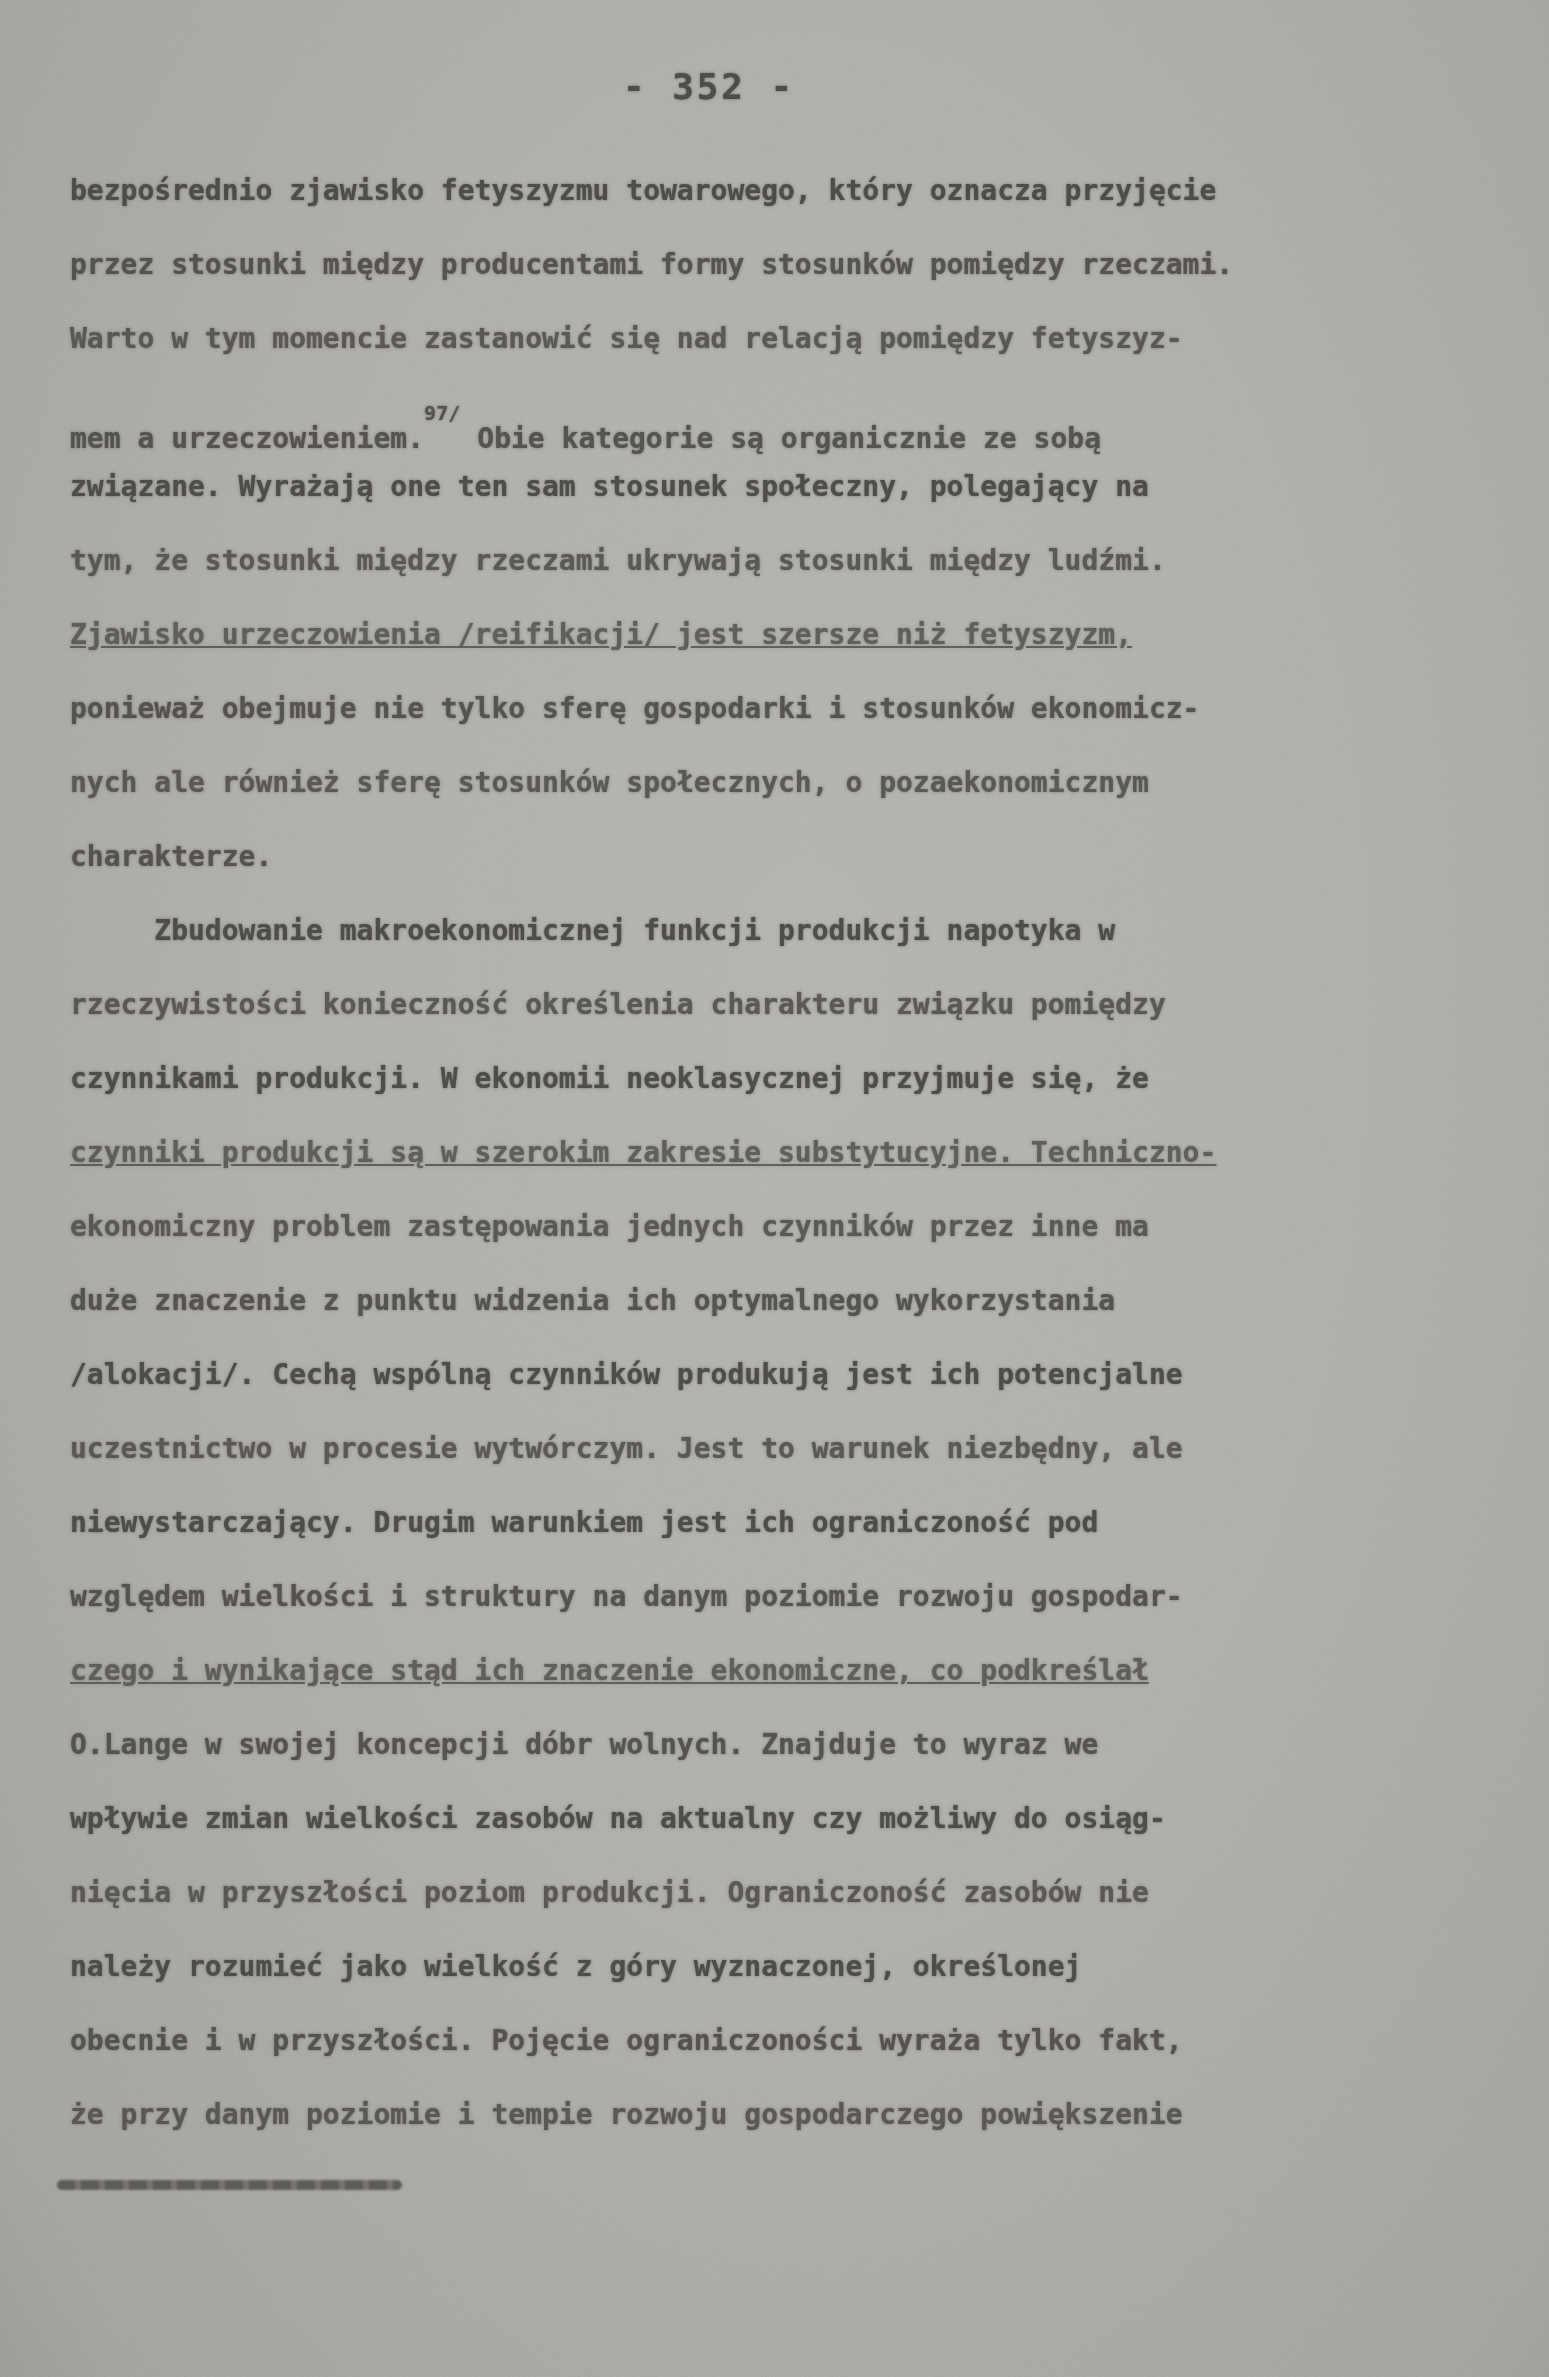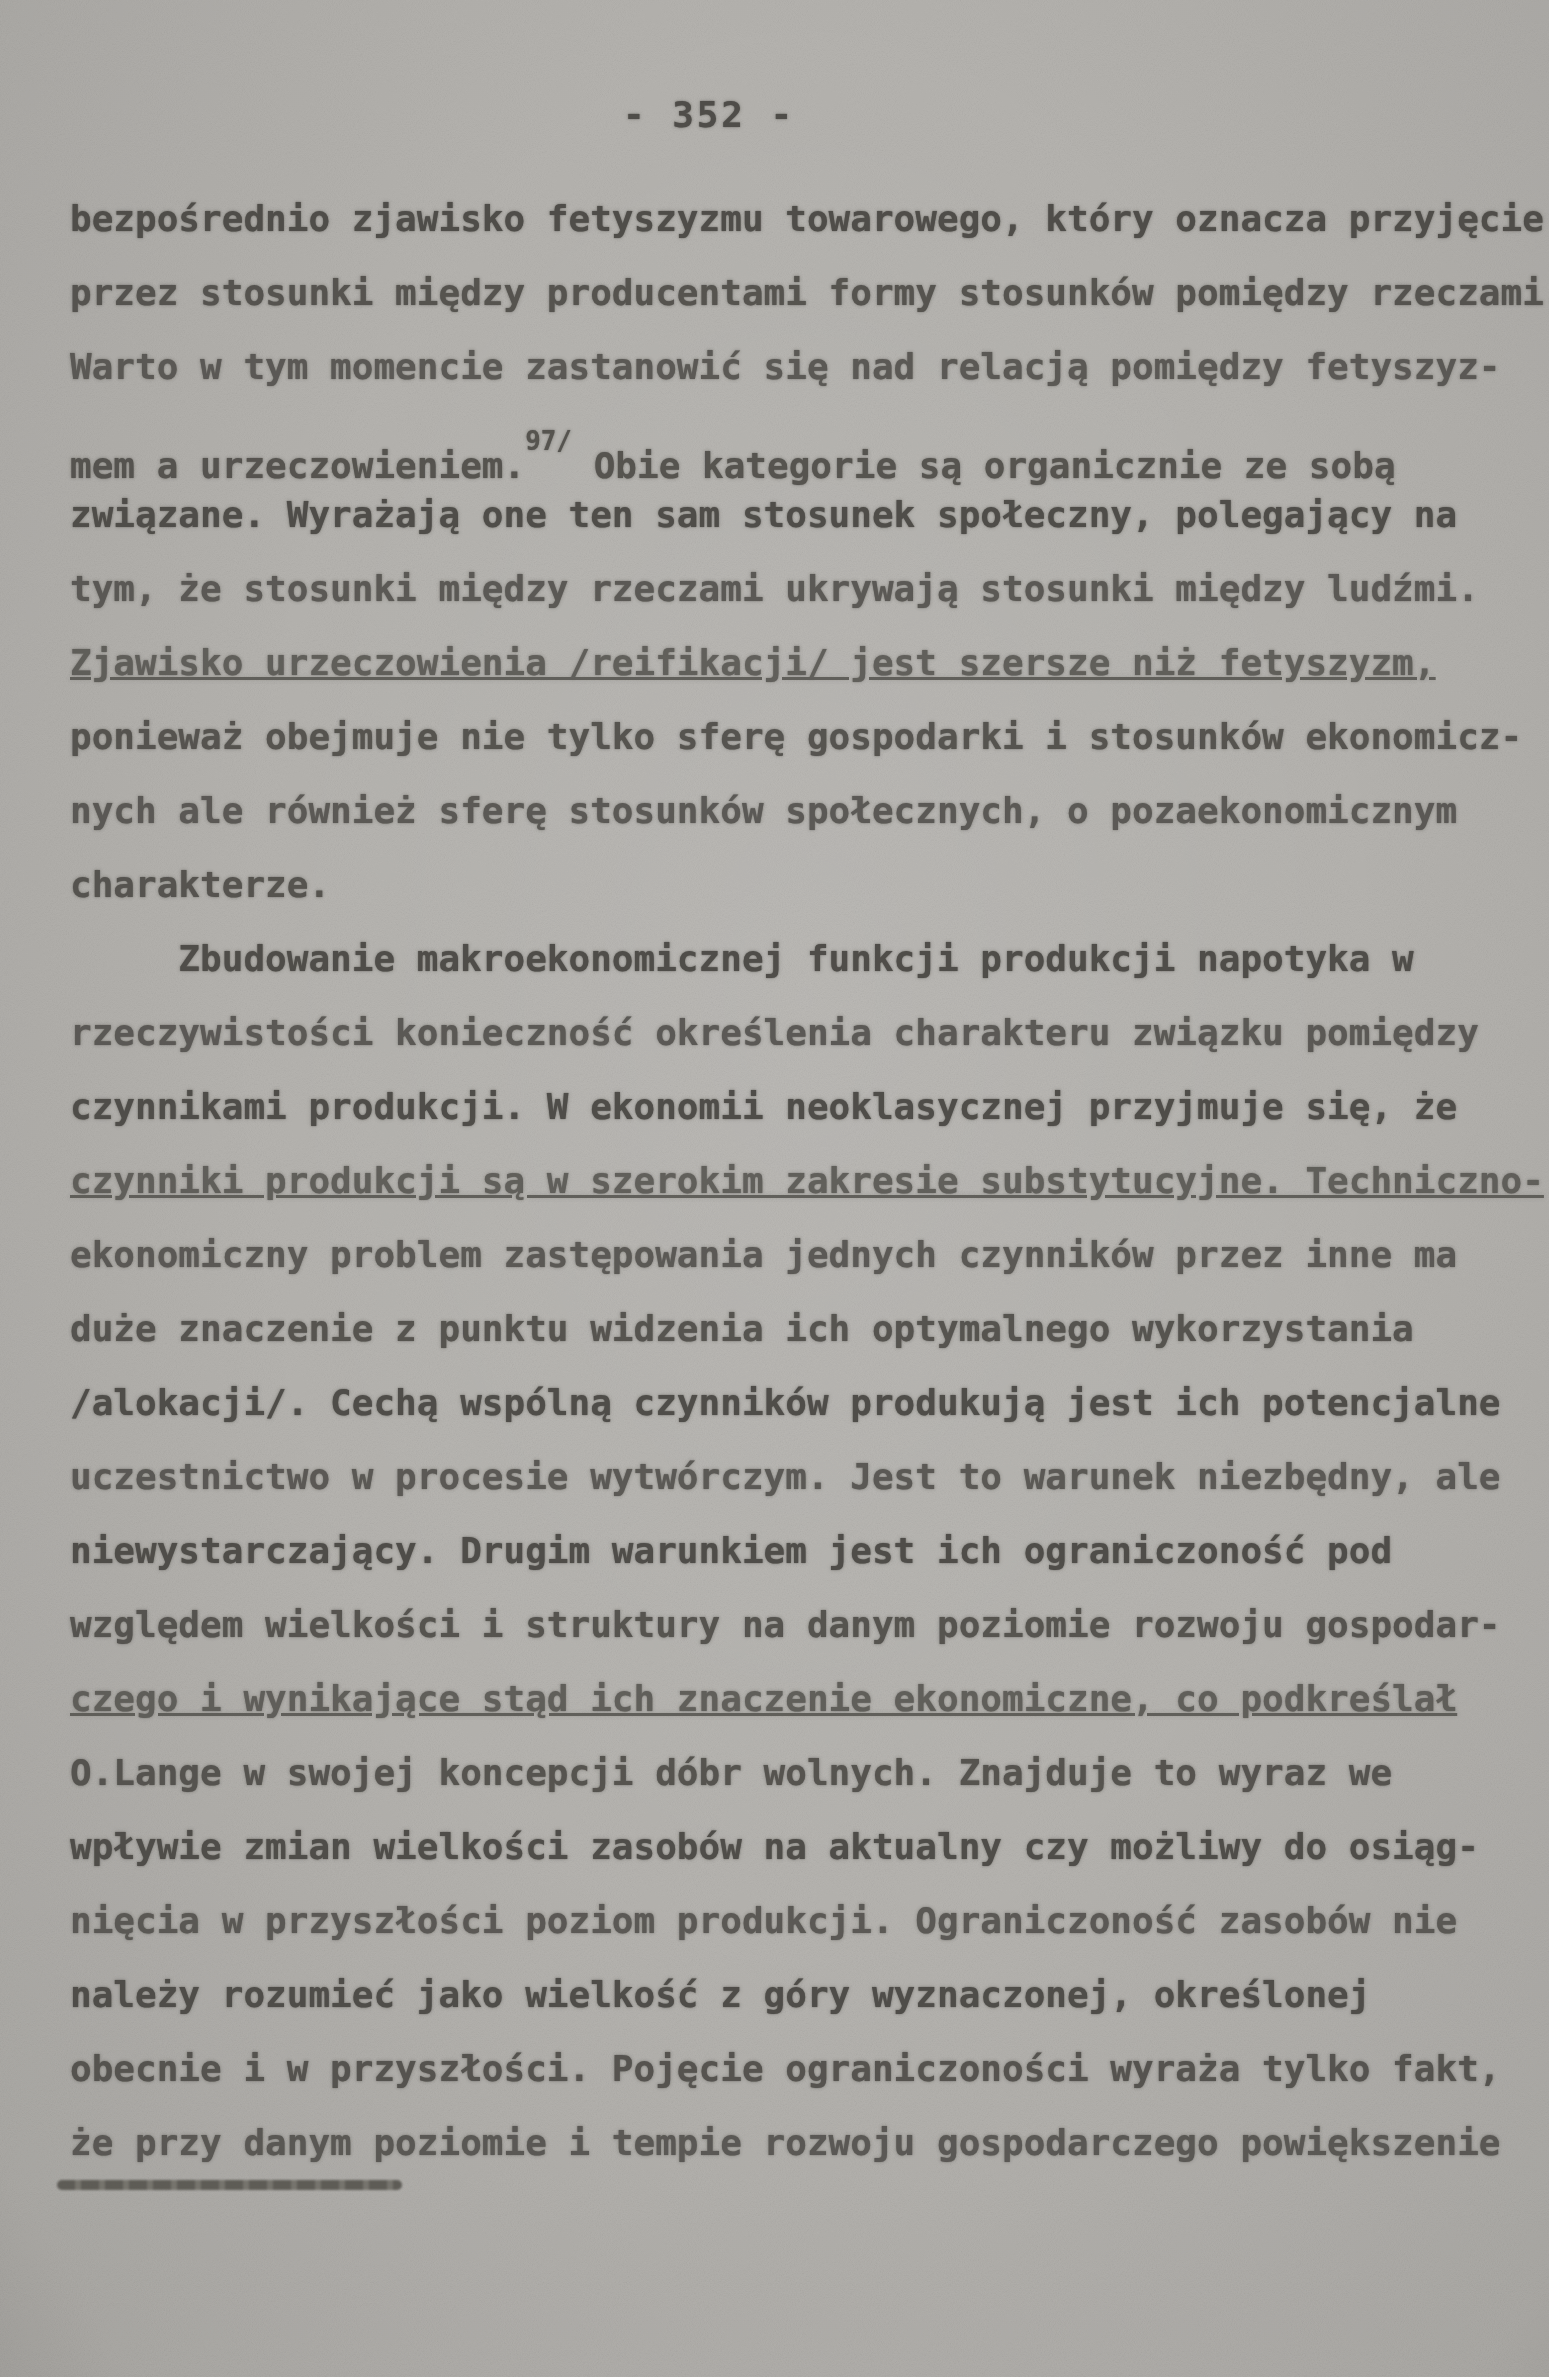--- a/index.html
+++ b/index.html
@@ -24,34 +24,33 @@
     position:absolute;inset:0;
     mix-blend-mode:multiply;
     opacity:.16;
     pointer-events:none;
   }
   .ink{
     color:var(--ink);
     font-weight:700;
     text-shadow:0 0 1.5px rgba(70,68,63,.75), 0 0 4.4px rgba(80,78,72,.28);
     filter:blur(0.4px);
-    margin-top:28px;
   }
   .page-number{
     position:absolute;
     left:623px;top:66px;
     font-size:36px;
     letter-spacing:2.9px;
     white-space:pre;
   }
   .body-text{
     position:absolute;
     left:70px;top:154px;
     width:1471px;
-    font-size:36px;
+    font-size:28px;
     line-height:74px;
     white-space:pre;
   }
   .line{height:74px;}
   .line.indent{padding-left:5ch;}
   
   .line:nth-child(2n){opacity:.93;}
   .line:nth-child(3n){opacity:.88;}
   .line:nth-child(7n){opacity:.82;text-decoration:underline;}
   .line sup{

